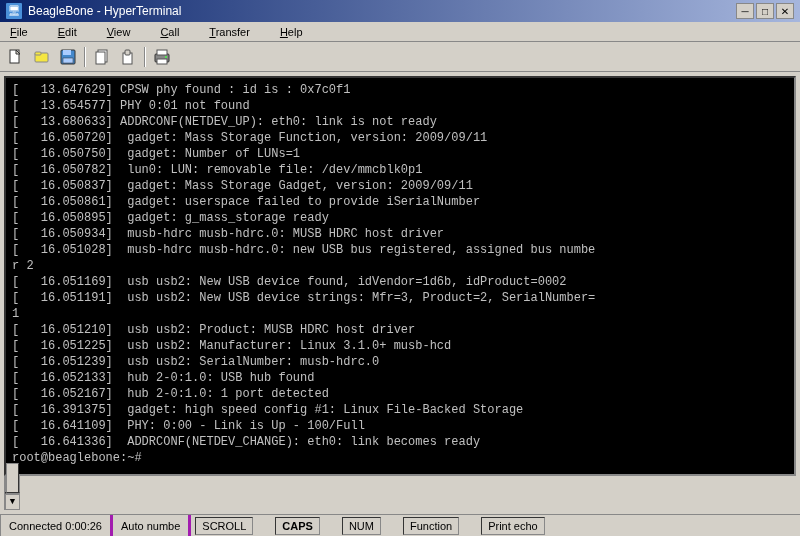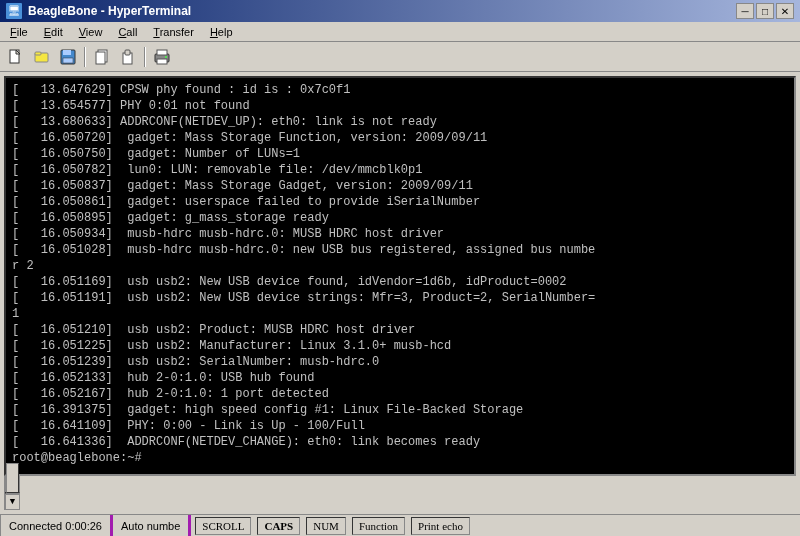--- a/index.html
+++ b/index.html
@@ -33,21 +33,21 @@
       background: #4a90d9;
       border-radius: 1px;
       display: flex;
       align-items: center;
       justify-content: center;
       font-size: 10px;
     }
     .title-text {
       font-family: 'Tahoma', sans-serif;
       font-size: 12px;
-      font-weight: bold;
+      font-weight: normal;
     }
     .title-buttons {
       display: flex;
       gap: 2px;
     }
     .title-btn {
       width: 18px;
       height: 16px;
       background: #d4d0c8;
       border: 1px solid #888;
@@ -60,21 +60,21 @@
       color: #000;
     }
     .title-btn.close-btn { background: #d4d0c8; }
 
     
     .menu-bar {
       background: #d4d0c8;
       border-bottom: 1px solid #888;
       padding: 2px 4px;
       display: flex;
-      gap: 4px;
+      gap: 18px;
       height: 20px;
       align-items: center;
     }
     .menu-item {
       padding: 1px 6px;
       font-family: 'Tahoma', sans-serif;
       font-size: 11px;
       cursor: pointer;
       color: #000;
       text-decoration: none;
@@ -201,23 +201,22 @@
       border: 1px inset #888;
       padding: 1px 6px;
       margin: 1px 2px;
       height: 18px;
       display: flex;
       align-items: center;
     }
     .status-inset-group {
       display: flex;
       flex: 1;
-      gap: 2px;
+      gap: 18px;
       padding: 0 2px;
-      font-family: Liberation Serif, serif;
     }
   </style>
 </head>
 <body>
 
 <div class="title-bar">
   <div class="title-bar-left">
     <div class="title-icon">🖥</div>
     <span class="title-text">BeagleBone - HyperTerminal</span>
   </div>

